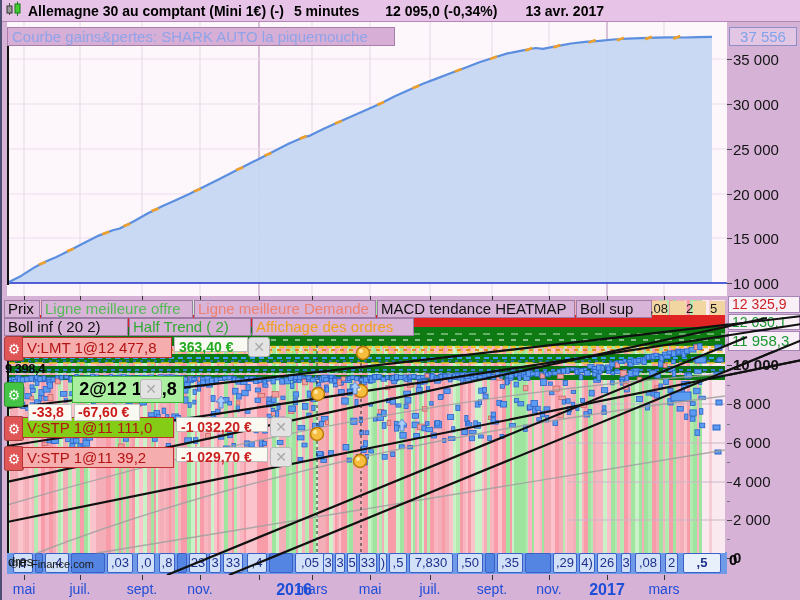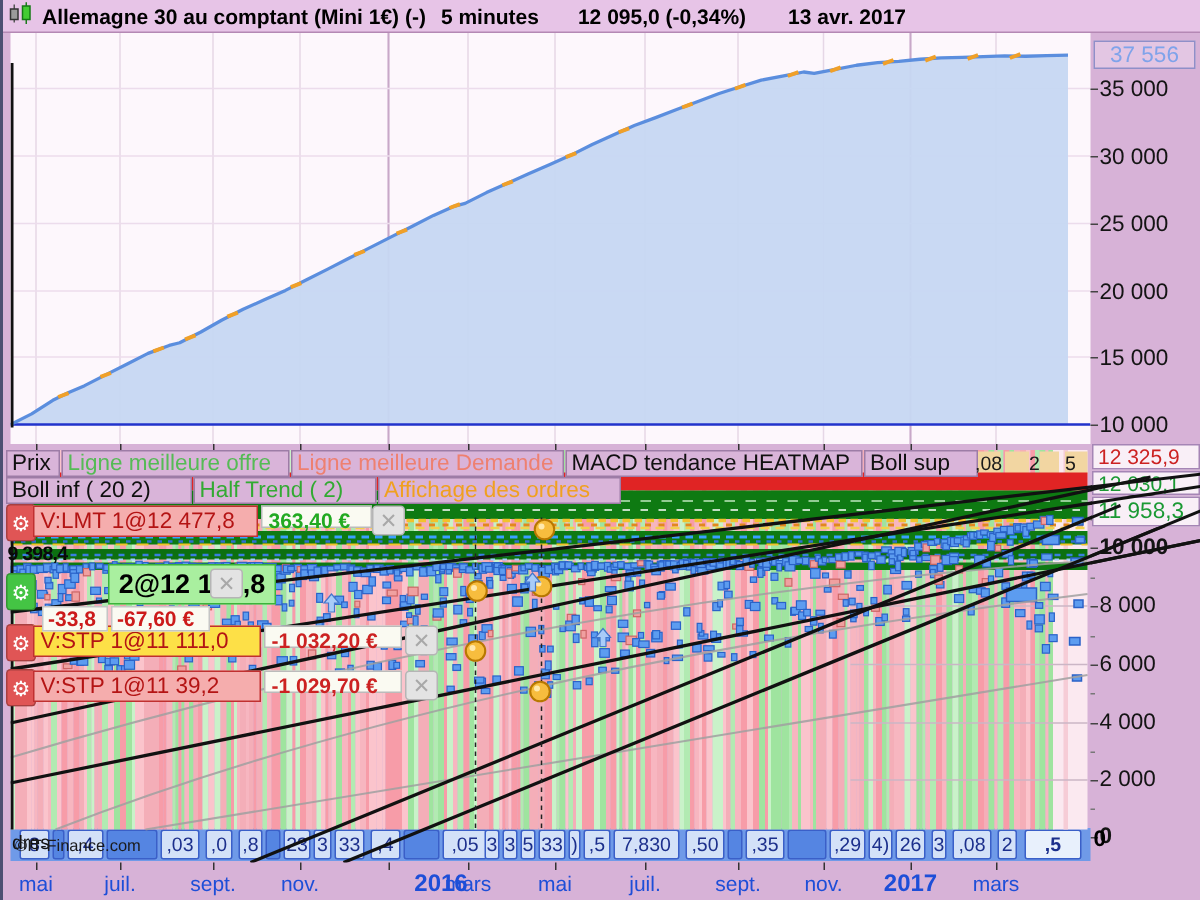--- a/index.html
+++ b/index.html
@@ -125,20 +125,21 @@
         <line x1="482.95" y1="37.13799999999999" x2="489.95" y2="34.538" stroke="#f0a028" stroke-width="2.6"></line>
         <line x1="518.2" y1="28.64974999999999" x2="525.2" y2="26.04974999999999" stroke="#f0a028" stroke-width="2.6"></line>
         <line x1="546.4" y1="25.522499999999997" x2="553.4" y2="22.922499999999996" stroke="#f0a028" stroke-width="2.6"></line>
         <line x1="581.65" y1="20.608249999999998" x2="588.65" y2="18.008249999999997" stroke="#f0a028" stroke-width="2.6"></line>
         <line x1="609.85" y1="18.374499999999983" x2="616.85" y2="15.774499999999982" stroke="#f0a028" stroke-width="2.6"></line>
         <line x1="638.0500000000001" y1="17.25762499999999" x2="645.0500000000001" y2="14.65762499999999" stroke="#f0a028" stroke-width="2.6"></line>
         <line x1="666.25" y1="16.67684999999999" x2="673.25" y2="14.07684999999999" stroke="#f0a028" stroke-width="2.6"></line>
         <line x1="1" y1="20" x2="1" y2="263" stroke="#111" stroke-width="2"></line>
       </svg>
   </div>
+  <div class="ulabel">Courbe gains&amp;pertes: SHARK AUTO la piquemouche</div>
   <div class="uval">37 556</div>
   <div id="upperAxis">
       <div class="tickmark" style="top: 59px;"></div>
       <div class="ytick" style="top: 51px;">35 000</div>
       <div class="tickmark" style="top: 104px;"></div>
       <div class="ytick" style="top: 96px;">30 000</div>
       <div class="tickmark" style="top: 149px;"></div>
       <div class="ytick" style="top: 141px;">25 000</div>
       <div class="tickmark" style="top: 194px;"></div>
       <div class="ytick" style="top: 186px;">20 000</div>
@@ -1157,21 +1158,21 @@
       <div class="minormark" style="top: 385px;"></div>
       <div class="minormark" style="top: 424px;"></div>
       <div class="minormark" style="top: 462px;"></div>
       <div class="minormark" style="top: 501px;"></div>
       <div class="minormark" style="top: 539px;"></div>
       <div class="gear" style="left: 2px; top: 336px; background: rgb(224, 85, 85);">⚙</div>
       <div class="obadge" style="left: 20px; top: 337px; width: 150px; background: rgb(245, 173, 173); color: rgb(180, 20, 20);">V:LMT 1@12 477,8</div>
       <div class="oval" style="left: 172px; top: 337px; width: 74px; color: rgb(34, 170, 34);">363,40 €</div>
       <div class="xbtn" style="left: 246px; top: 337px;">✕</div>
       <div class="gear" style="left: 2px; top: 416px; background: rgb(224, 85, 85);">⚙</div>
-      <div class="obadge" style="left: 20px; top: 417px; width: 152px; background: #fde047; color: rgb(180, 20, 20);">V:STP 1@11 111,0</div>
+      <div class="obadge" style="left: 20px; top: 417px; width: 152px; background: #84cc16; color: rgb(180, 20, 20);">V:STP 1@11 111,0</div>
       <div class="oval" style="left: 174px; top: 417px; width: 92px; color: rgb(204, 34, 34);">-1 032,20 €</div>
       <div class="xbtn" style="left: 268px; top: 417px;">✕</div>
       <div class="gear" style="left: 2px; top: 446px; background: rgb(224, 85, 85);">⚙</div>
       <div class="obadge" style="left: 20px; top: 447px; width: 152px; background: rgb(245, 173, 173); color: rgb(180, 20, 20);">V:STP 1@11 39,2</div>
       <div class="oval" style="left: 174px; top: 447px; width: 92px; color: rgb(204, 34, 34);">-1 029,70 €</div>
       <div class="xbtn" style="left: 268px; top: 447px;">✕</div>
       <div class="gear" style="left: 2px; top: 382px; background: rgb(68, 196, 68);">⚙</div>
       <div class="posbadge" style="top: 376px; margin-left: 46px;">2@12 128,8</div>
       <div class="xbtn" style="left: 138px; top: 379px;">✕</div>
       <div class="pnlbox" style="left: 26px; top: 404px; width: 44px;">-33,8</div>

